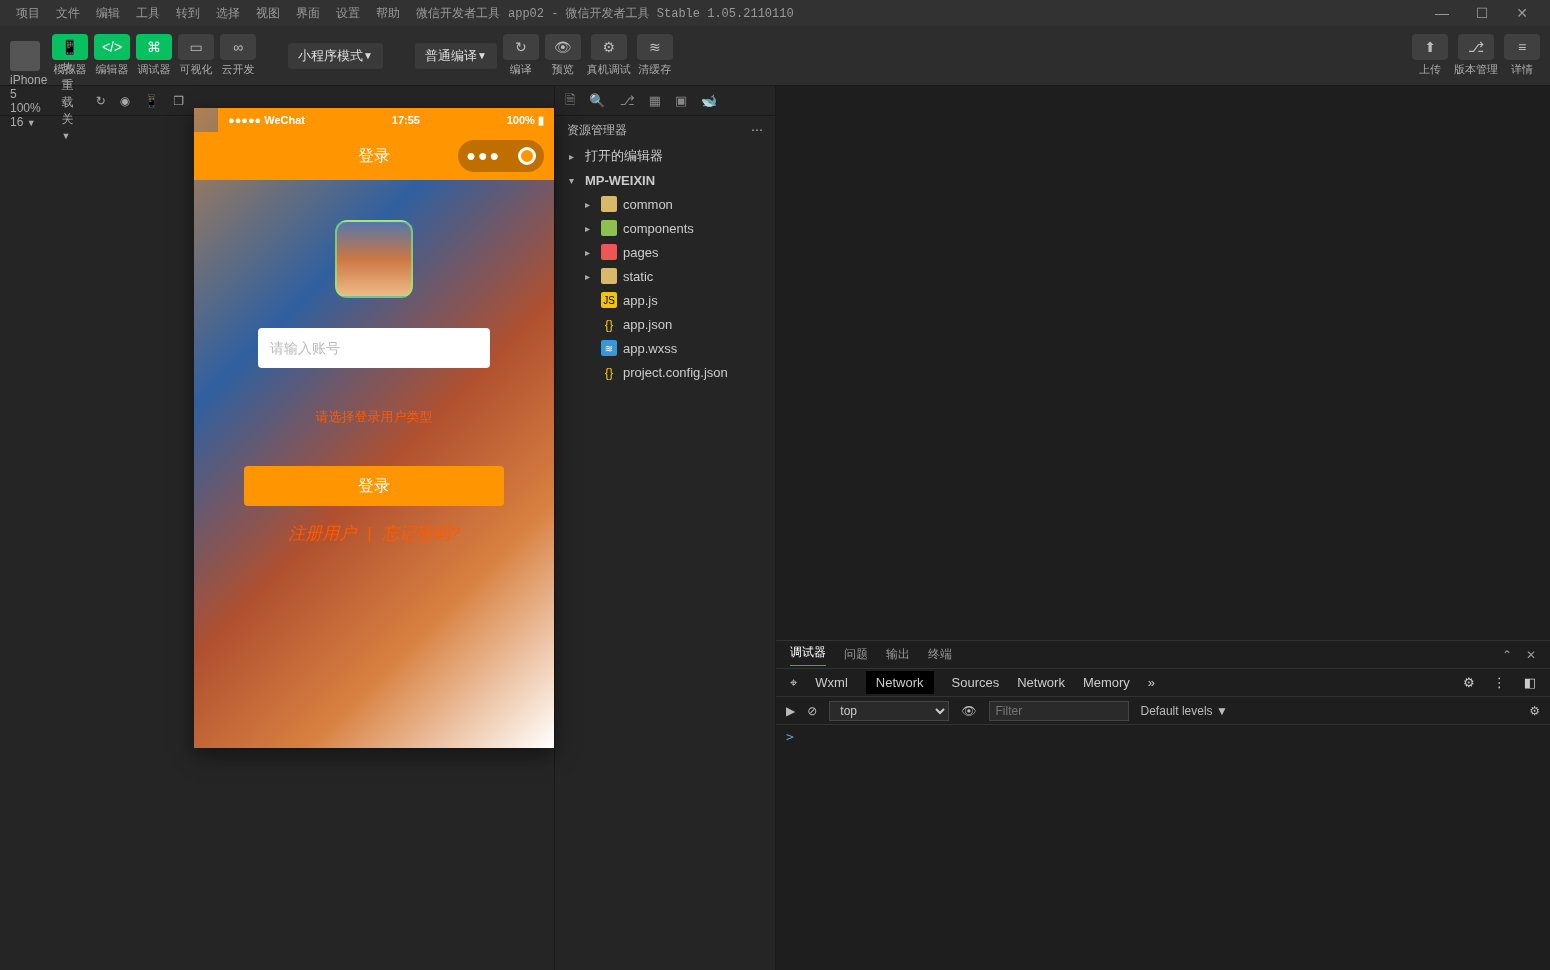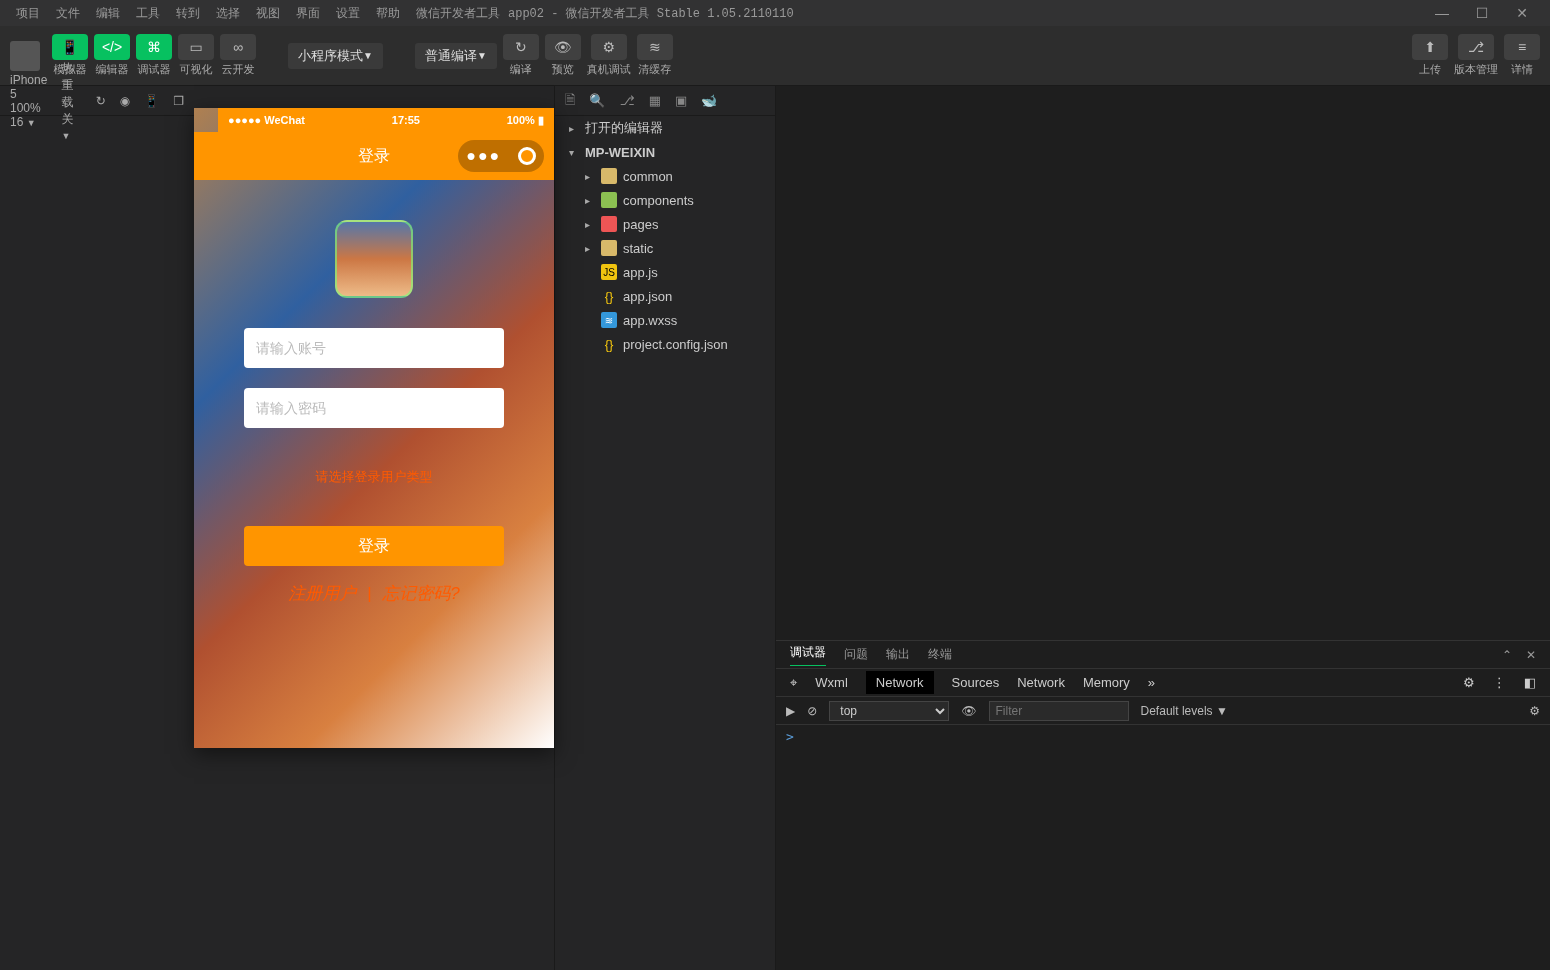--- a/index.html
+++ b/index.html
@@ -24,21 +24,21 @@
 .sim-bar .caret { font-size: 9px; }
 .phone-wrap { flex: 1; display: flex; justify-content: center; padding-top: 22px; }
 .phone { width: 360px; height: 640px; background: linear-gradient(135deg,#b08050 0%,#3060a0 30%,#b05030 55%,#d88040 75%,#ffffff 100%); position: relative; overflow: hidden; box-shadow: 0 6px 20px rgba(0,0,0,.5); }
 .phone-status { height: 24px; background: #ff9500; display: flex; align-items: center; justify-content: space-between; padding: 0 10px; color: #fff; font-size: 11px; font-weight: bold; margin-left: 24px; }
 .phone-nav { height: 48px; background: #ff9500; display: flex; align-items: center; justify-content: center; color: #fff; font-size: 16px; position: relative; }
 .capsule { position: absolute; right: 10px; top: 8px; width: 86px; height: 32px; background: rgba(0,0,0,.25); border-radius: 16px; display: flex; align-items: center; justify-content: space-around; }
 .capsule .dot1 { color: #fff; letter-spacing: 2px; }
 .capsule .dot2 { width: 18px; height: 18px; border-radius: 50%; border: 3px solid #fff; background: #ff9500; }
 .phone-content { padding: 40px 24px 0; display: flex; flex-direction: column; align-items: center; }
 .logo { width: 78px; height: 78px; border-radius: 12px; background: linear-gradient(180deg,#5577aa,#cc7744,#eebb88); border: 2px solid rgba(120,255,120,.6); margin-bottom: 30px; }
-.inp { width: 260px; height: 40px; background: #fff; border: none; border-radius: 4px; padding: 0 12px; font-size: 14px; margin-bottom: 20px; color: #333; }
+.inp { width: 232px; height: 40px; background: #fff; border: none; border-radius: 4px; padding: 0 12px; font-size: 14px; margin-bottom: 20px; color: #333; }
 .inp::placeholder { color: #bbb; }
 .hint { color: #ff5a00; font-size: 13px; margin: 20px 0 40px; }
 .login-btn { width: 260px; height: 40px; background: #ff9500; color: #fff; border: none; border-radius: 4px; font-size: 16px; }
 .links { margin-top: 16px; font-size: 17px; font-style: italic; }
 .links a { color: #ff5a00; text-decoration: none; }
 .links .sep { color: #ff5a00; margin: 0 6px; }
 .explorer { width: 222px; background: #252526; border-left: 1px solid #1a1a1a; border-right: 1px solid #1a1a1a; }
 .exp-tabs { height: 30px; display: flex; align-items: center; gap: 14px; padding: 0 10px; color: #888; border-bottom: 1px solid #1a1a1a; }
 .exp-header { height: 28px; display: flex; align-items: center; justify-content: space-between; padding: 0 12px; color: #bbb; font-size: 12px; }
 .tree { font-size: 13px; }
@@ -172,41 +172,44 @@
         <div class="phone-nav">
           <span>登录</span>
           <div class="capsule">
               <span class="dot1">●●●</span>
               <span class="dot2"></span>
             </div>
         </div>
         <div class="phone-content">
           <div class="logo"></div>
           <input class="inp" placeholder="请输入账号" style="">
-          <input class="inp" type="password" placeholder="请输入密码" style="">
           <div class="hint">请选择登录用户类型</div>
           <button class="login-btn">登录</button>
           <div class="links">
             <a>注册用户</a>
             <span class="sep">|</span>
             <a>忘记密码?</a>
           </div>
         </div>
       </div>
     </div>
   </div>
 
   <div class="explorer">
     <div class="exp-tabs">
       <span>🗎</span>
       <span>🔍</span>
       <span>⎇</span>
       <span>▦</span>
       <span>▣</span>
       <span>🐋</span>
+    </div>
+    <div class="exp-header">
+      <span>资源管理器</span>
+      <span>⋯</span>
     </div>
     <div class="tree">
       <div class="tree-item">
           <span class="chev">▸</span>
           <span>打开的编辑器</span>
         </div>
       <div class="tree-item">
           <span class="chev">▾</span>
           <span style="font-weight:bold">MP-WEIXIN</span>
         </div>

